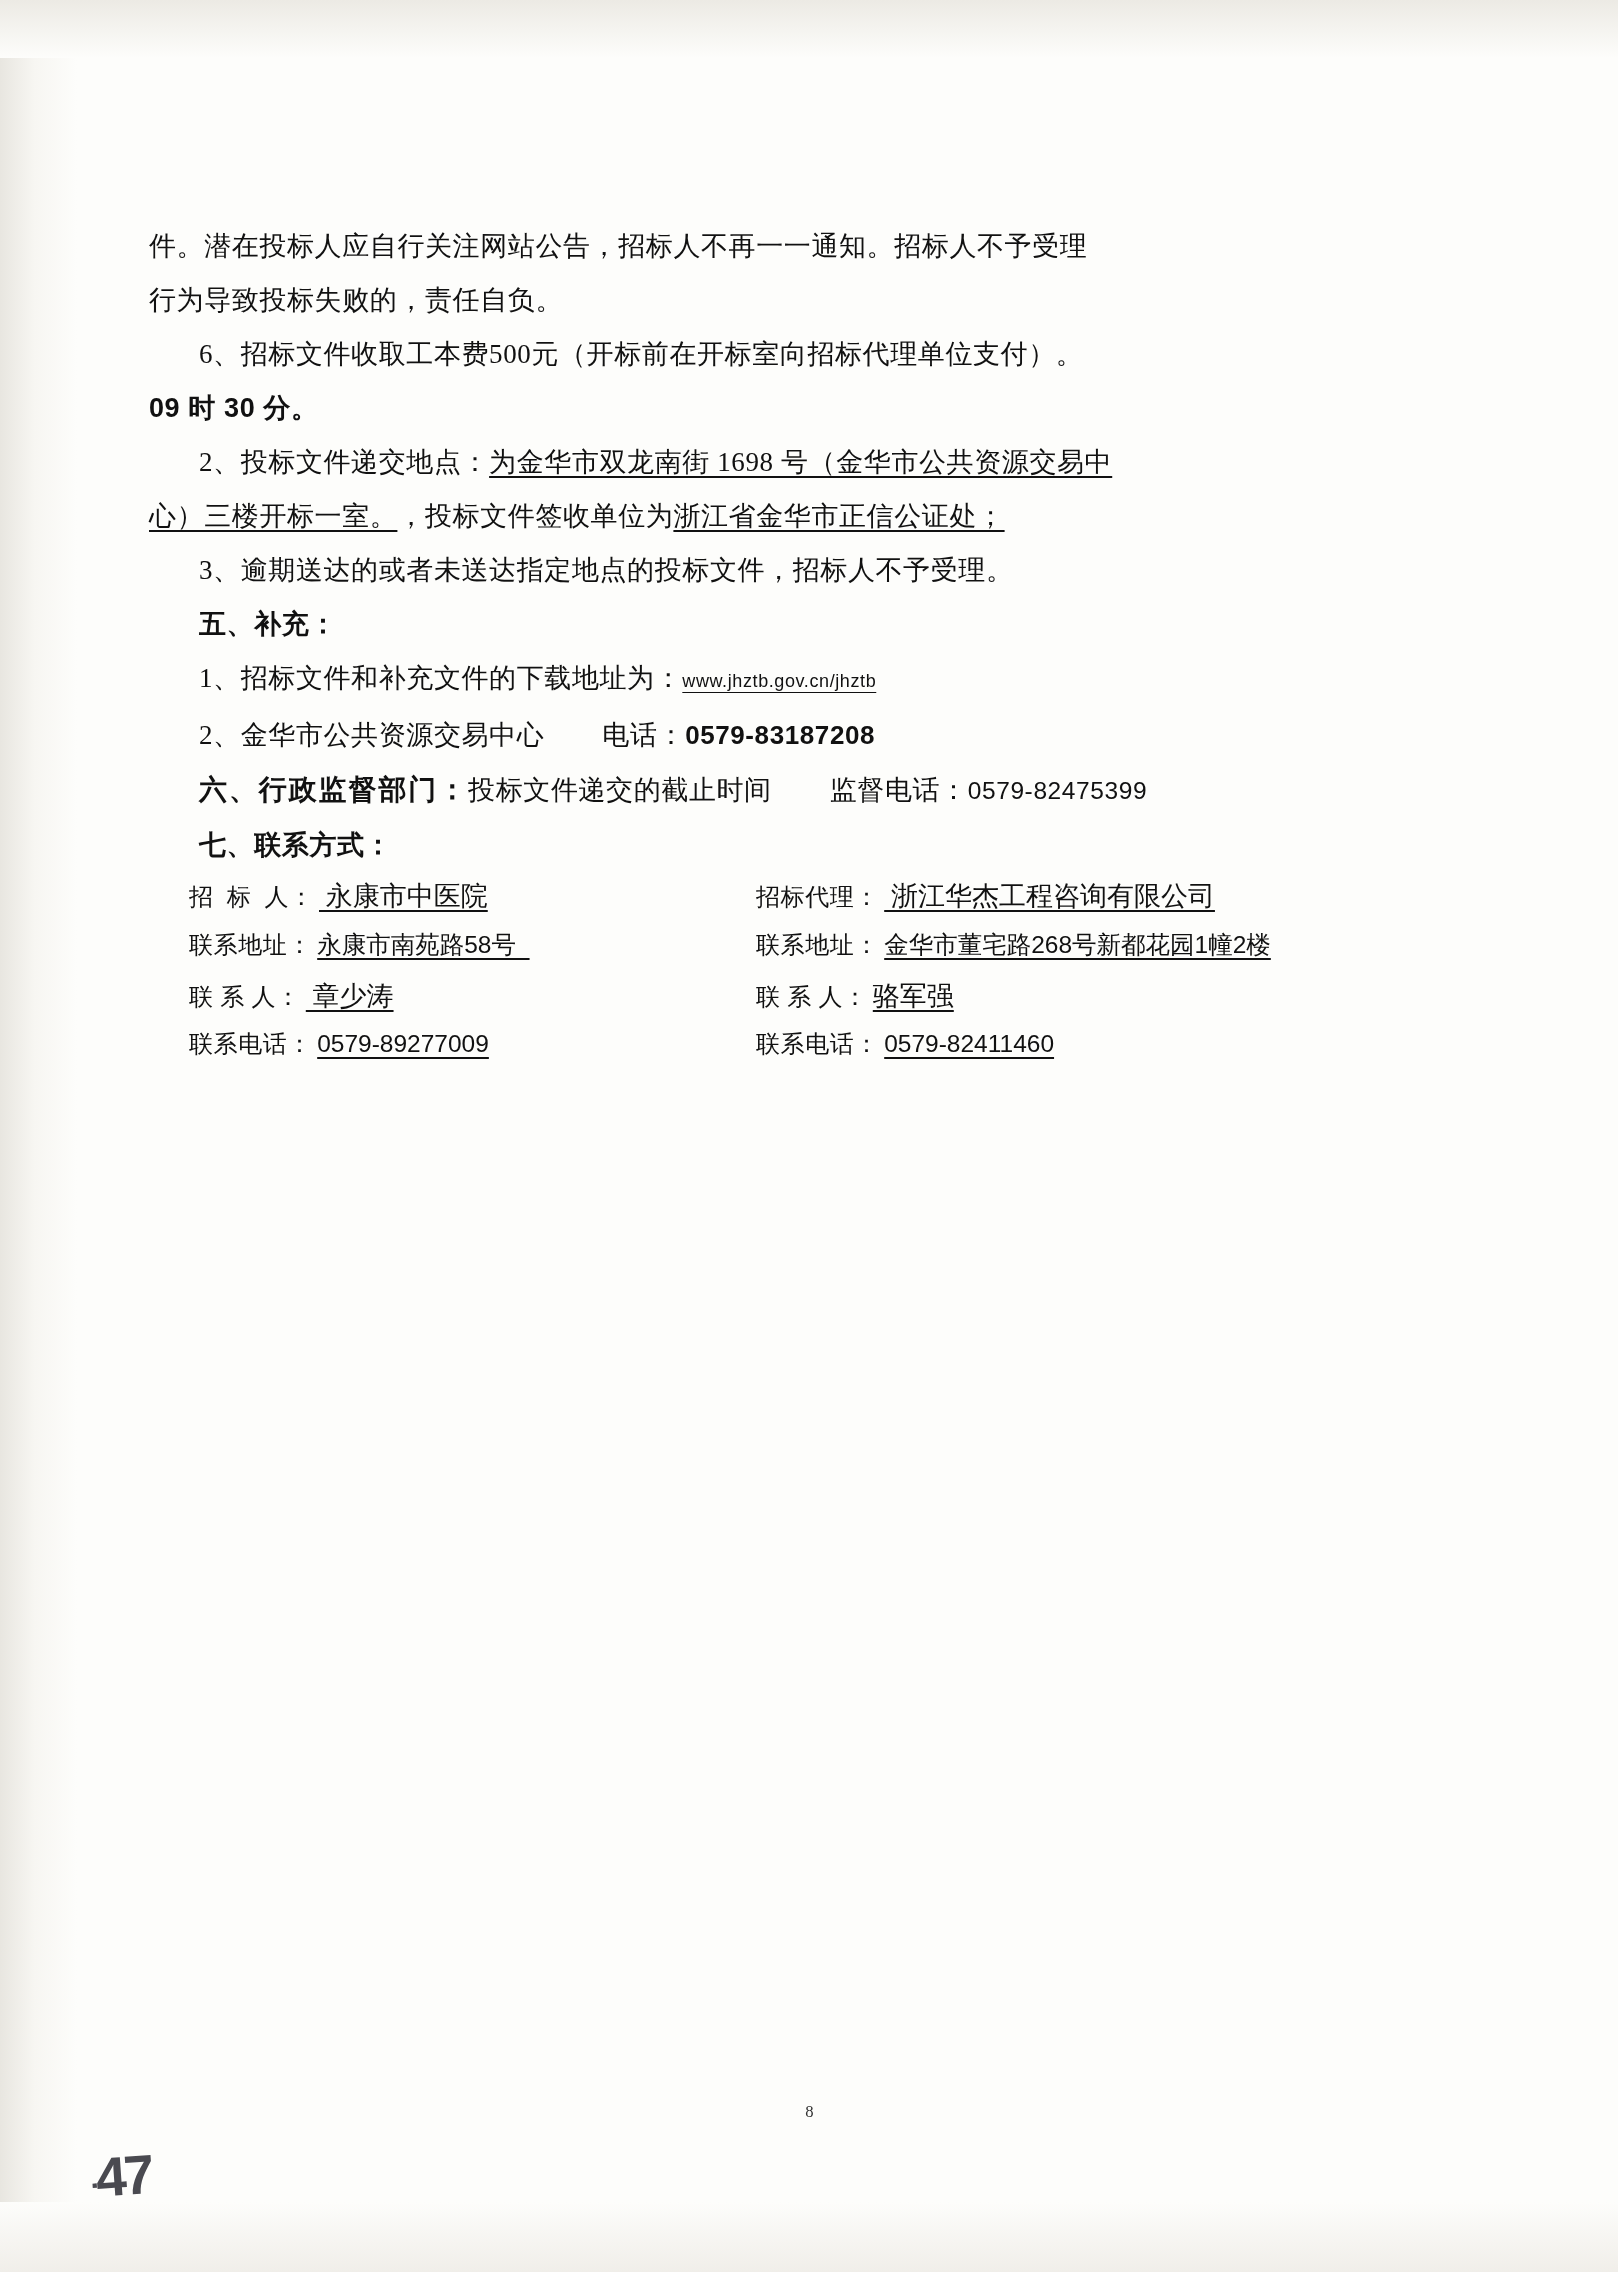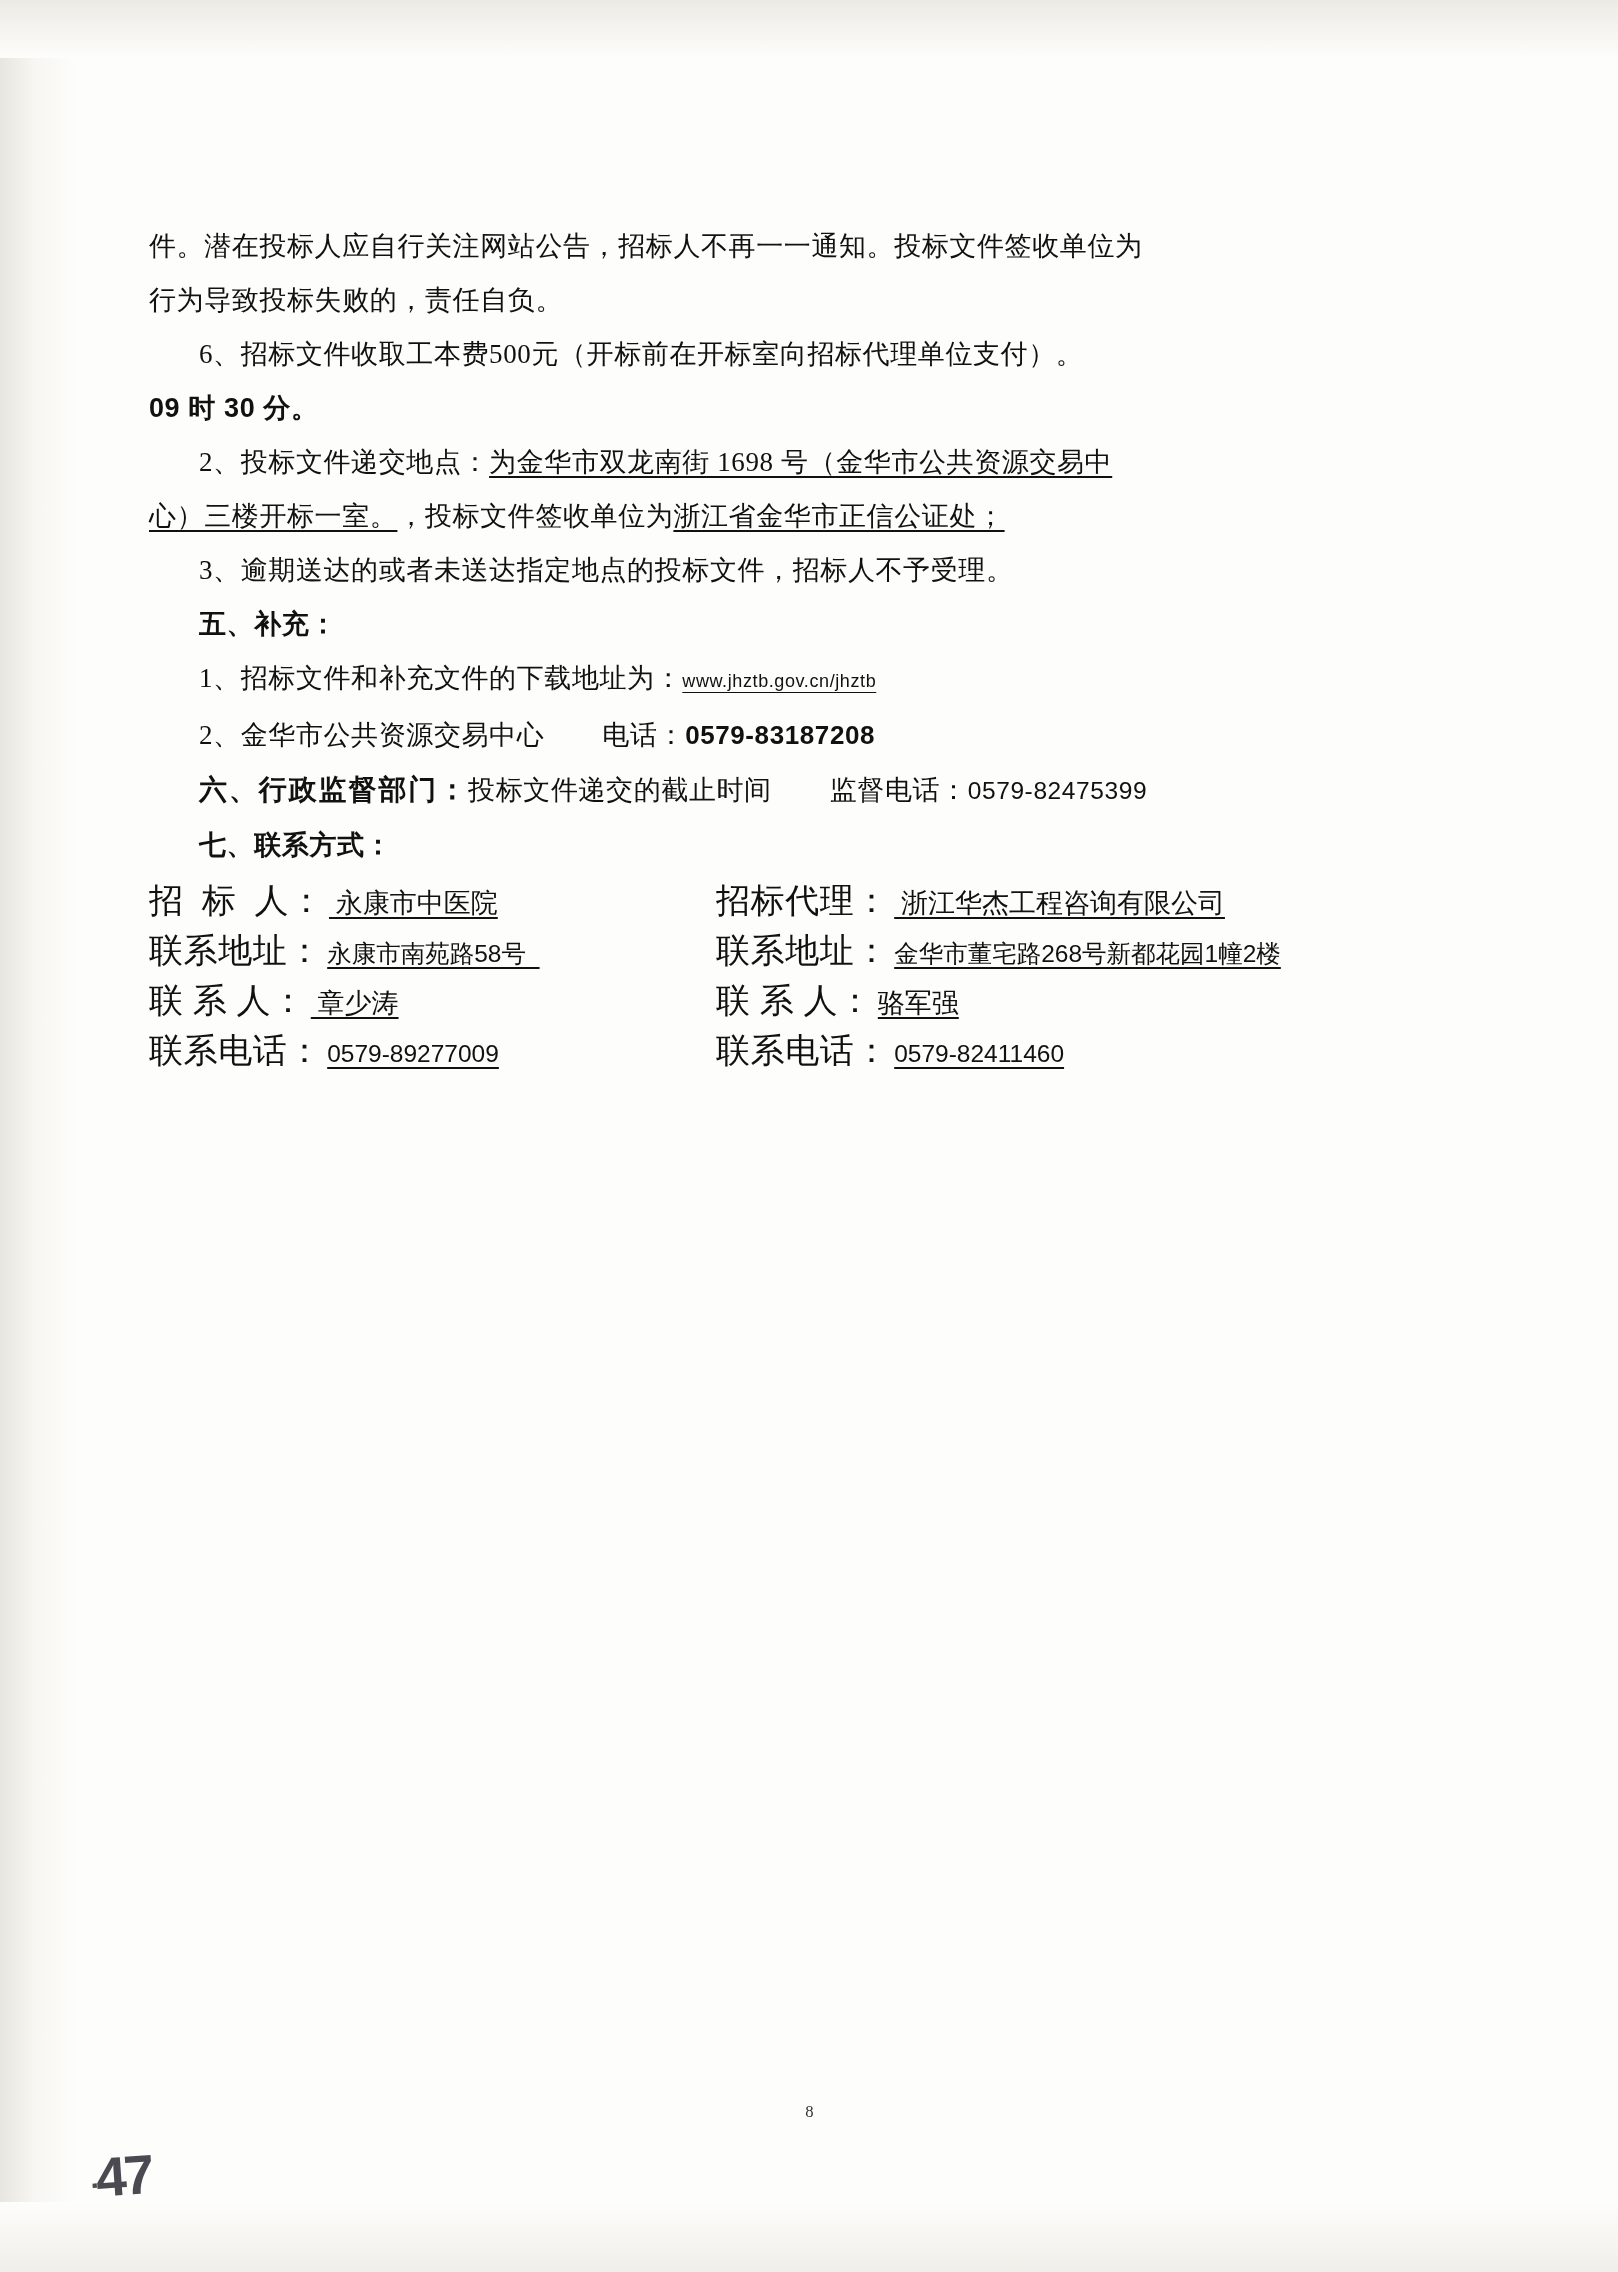--- a/index.html
+++ b/index.html
@@ -86,23 +86,24 @@
     align-items: baseline;
     height: 50px;
   }
   .ccol {
     display: flex;
     align-items: baseline;
   }
   .ccol.left { width: 567px; }
   .ccol.right { width: 676px; }
   .clabel {
-    font-size: 34px;
+    font-size: 24px;
     white-space: pre;
     letter-spacing: 0.6px;
+    margin-left: 40px;
   }
   .cvalue {
     font-size: 27px;
     text-decoration: underline;
     text-underline-offset: 5.2px;
     white-space: pre;
     margin-left: 5.2px;
   }
   .cvalue.sanslike {
     font-family: "Liberation Sans", sans-serif;
@@ -149,21 +150,21 @@
 </head>
 <body>
 
 <div class="page">
   <div class="scan-edge-left"></div>
   <div class="scan-edge-top"></div>
   <div class="scan-edge-bottom"></div>
 
   <div class="content">
 
-    <p class="line">件。潜在投标人应自行关注网站公告，招标人不再一一通知。投标文件签收单位为</p>
+    <p class="line">件。潜在投标人应自行关注网站公告，招标人不再一一通知。招标人不予受理</p>
     <p class="line">行为导致投标失败的，责任自负。</p>
 
     <p class="line indent">6、招标文件收取工本费500元（开标前在开标室向招标代理单位支付）。</p>
 
 
     <p class="line blocky">09 时 30 分。</p>
 
     <p class="line indent"><span>2、投标文件递交地点：</span><span class="u">为金华市双龙南街 1698 号（金华市公共资源交易中</span></p>
     <p class="line"><span class="u">心）三楼开标一室。</span><span>，投标文件签收单位为</span><span class="u">浙江省金华市正信公证处；</span></p>
 

